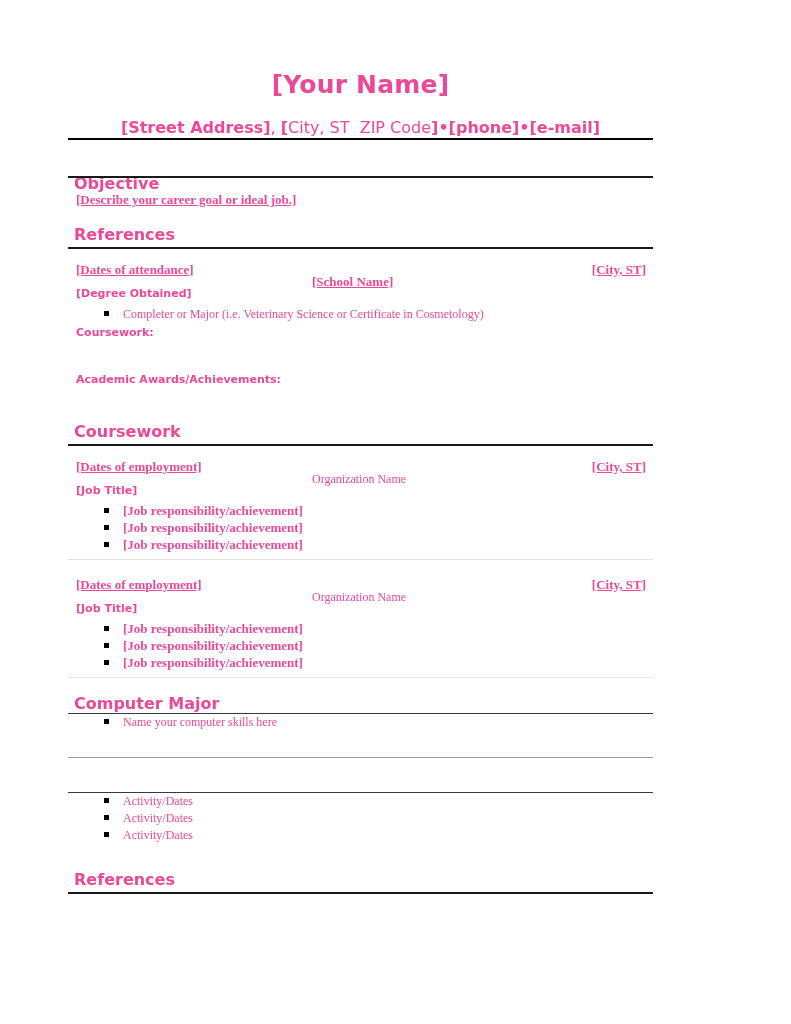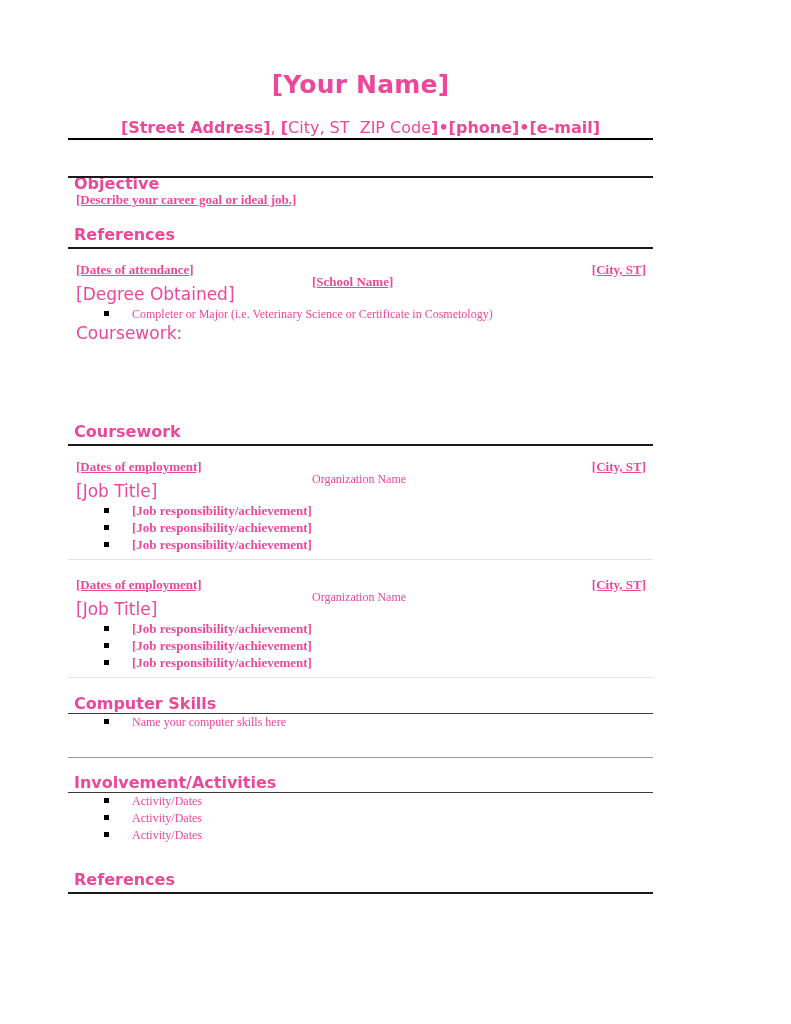--- a/index.html
+++ b/index.html
@@ -95,22 +95,22 @@
     text-decoration: underline;
   }
   .serif-r {
     font-family: "Liberation Serif", serif;
     font-weight: normal;
     font-size: 12px;
     line-height: 18px;
   }
   .sans-b {
     font-family: "DejaVu Sans", sans-serif;
-    font-weight: normal;
-    font-size: 17px;
+    font-weight: bold;
+    font-size: 11px;
     line-height: 18px;
   }
 
   .body-line {
     position: absolute;
     left: 76px;
     white-space: nowrap;
   }
 
   
@@ -149,21 +149,21 @@
   .bullet .sq {
     position: absolute;
     left: 0;
     top: 6px;
     width: 5px;
     height: 5px;
     background: #000000;
   }
   .bullet .txt {
     position: absolute;
-    left: 28px;
+    left: 19px;
     top: 0;
     white-space: nowrap;
   }
 </style>
 </head>
 <body>
 
 <div class="page">
 
   <div class="name">[Your Name]</div>
@@ -189,20 +189,21 @@
 
   <div class="body-line sans-b" style="top:285px;">[Degree Obtained]</div>
 
   <div class="bullet serif-r" style="left:104px; top:305px;">
     <span class="sq"></span>
     <span class="txt">Completer or Major (i.e. Veterinary Science or Certificate in Cosmetology)</span>
   </div>
 
   <div class="body-line sans-b" style="top:324px;">Coursework:</div>
 
+  <div class="body-line sans-b" style="top:371px;">Academic Awards/Achievements:</div>
 
   <div class="sec-head" style="top:422px;">Coursework</div>
   <div class="rule-sec" style="top:444px;"></div>
 
   <div class="entry-row" style="top:458px;">
     <span class="col-dates serif-b">[Dates of employment]</span>
     <span class="col-org serif-r">Organization Name</span>
     <span class="col-city serif-b">[City, ST]</span>
   </div>
   <div class="body-line sans-b" style="top:482px;">[Job Title]</div>
@@ -237,31 +238,30 @@
     <span class="sq"></span>
     <span class="txt">[Job responsibility/achievement]</span>
   </div>
   <div class="bullet serif-b" style="left:104px; top:654px;">
     <span class="sq"></span>
     <span class="txt">[Job responsibility/achievement]</span>
   </div>
 
   <div class="rule-faint" style="top:677px;"></div>
 
-  <div class="sec-head" style="top:694px;">Computer Skills</div>
+  <div class="sec-head" style="top:694px;">Computer Major</div>
   <div class="rule-sec thin" style="top:713px;"></div>
 
   <div class="bullet serif-r" style="left:104px; top:713px;">
     <span class="sq"></span>
     <span class="txt">Name your computer skills here</span>
   </div>
 
   <div class="rule-gray" style="top:757px;"></div>
 
-  <div class="sec-head" style="top:773px;">Involvement/Activities</div>
   <div class="rule-sec thin" style="top:792px;"></div>
 
   <div class="bullet serif-r" style="left:104px; top:792px;">
     <span class="sq"></span>
     <span class="txt">Activity/Dates</span>
   </div>
   <div class="bullet serif-r" style="left:104px; top:809px;">
     <span class="sq"></span>
     <span class="txt">Activity/Dates</span>
   </div>

